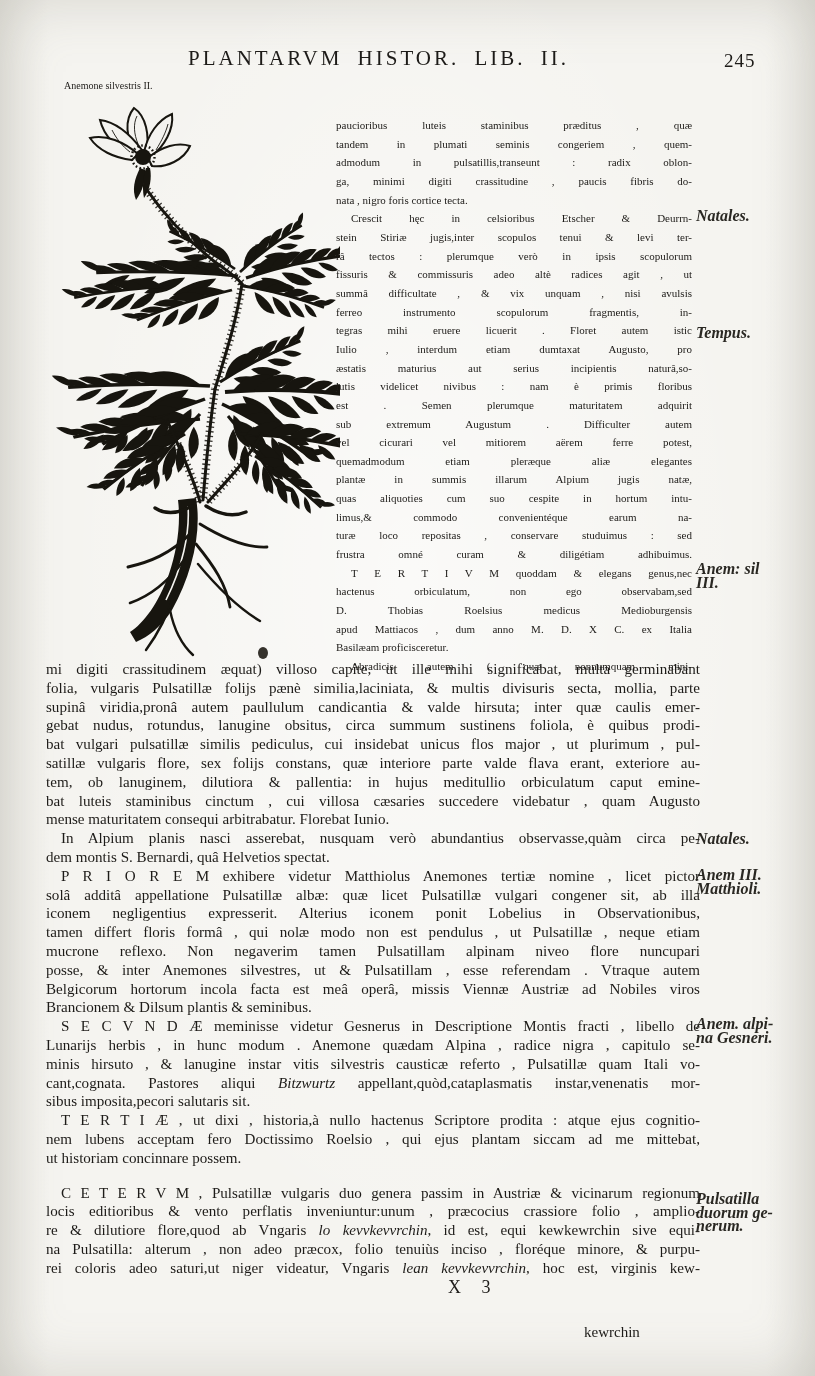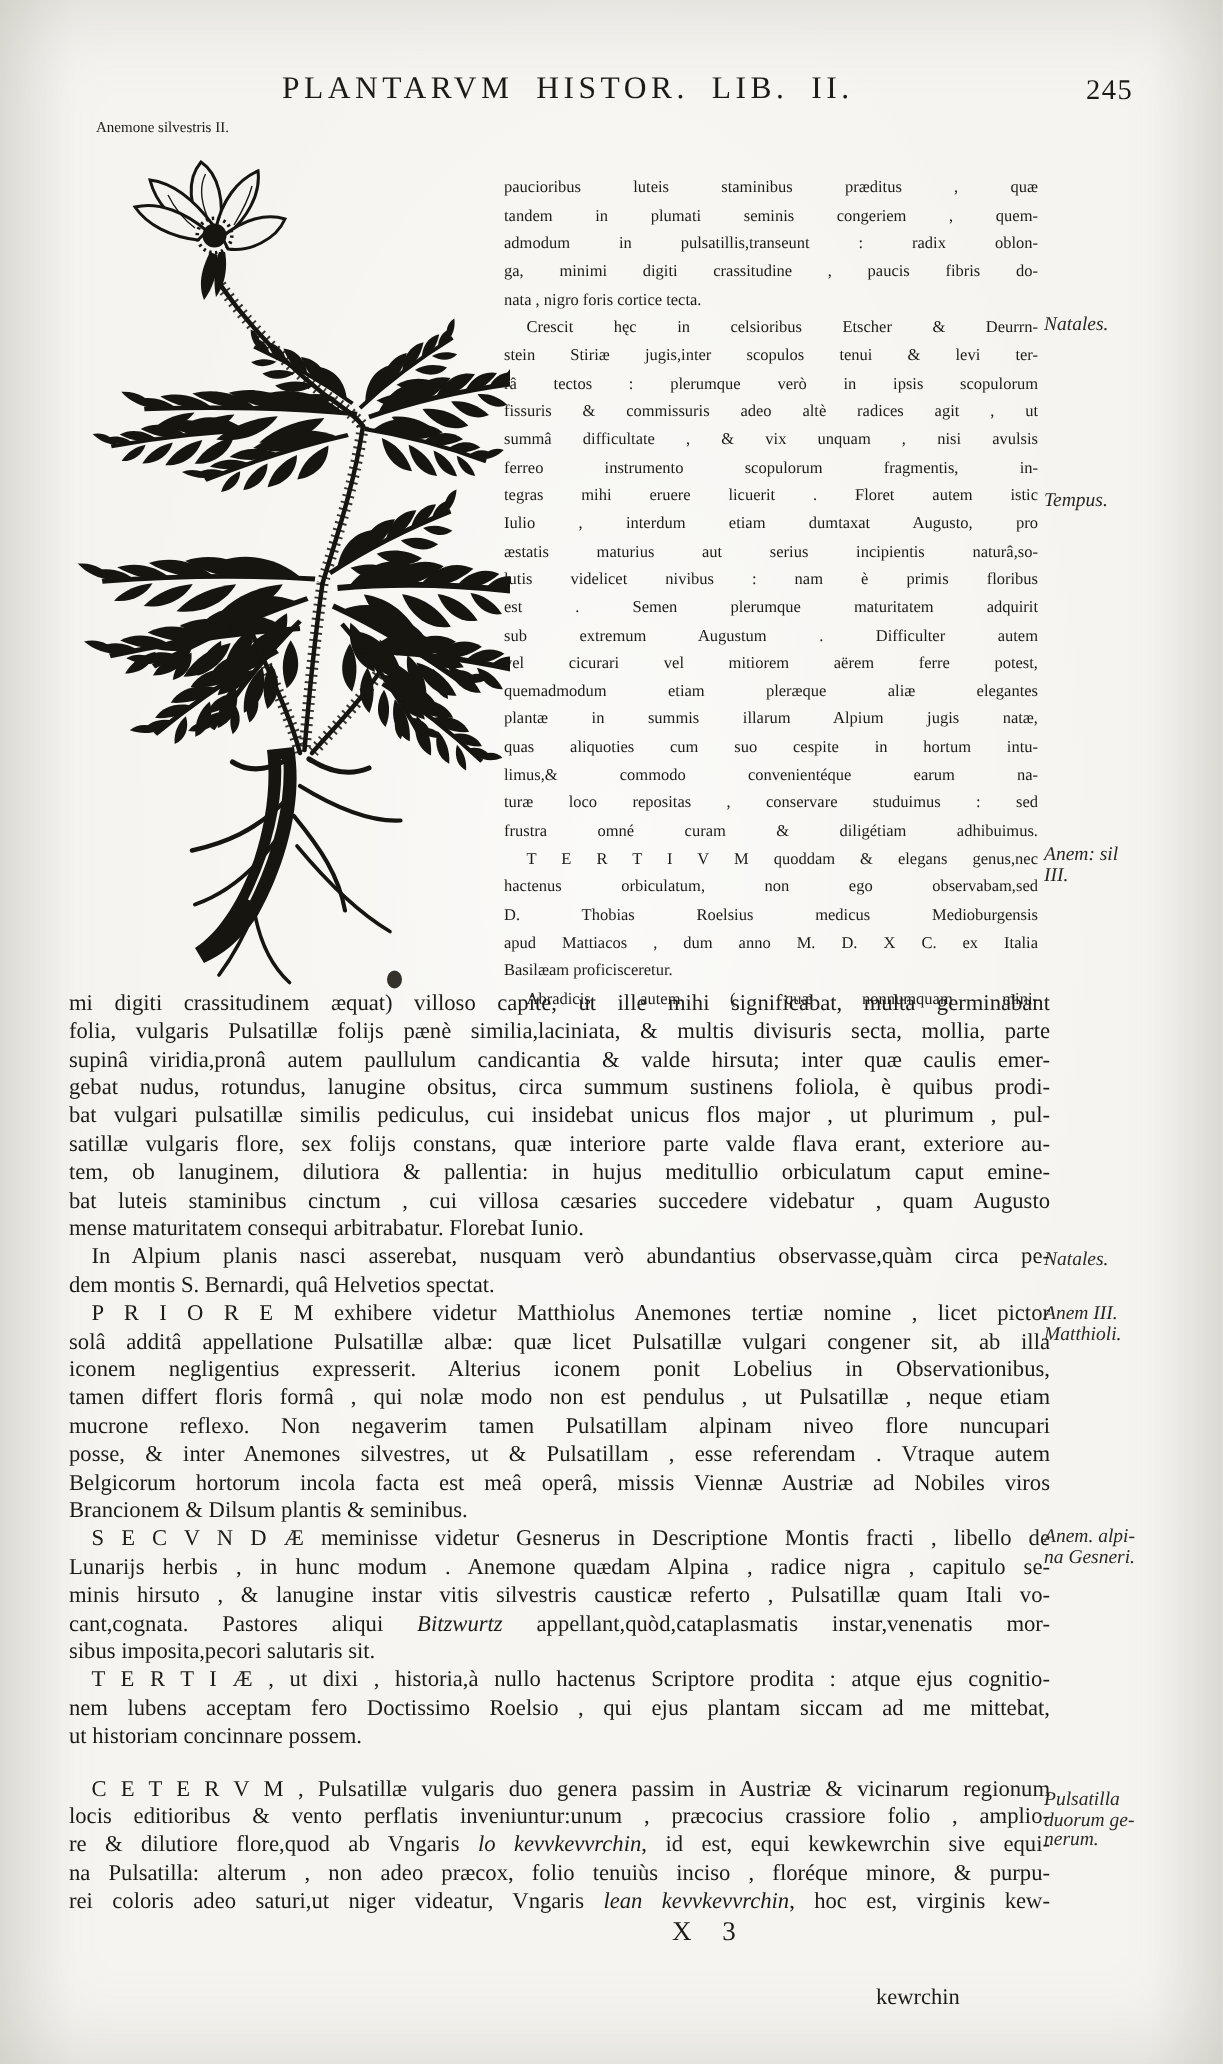--- a/index.html
+++ b/index.html
@@ -30,22 +30,22 @@
   .col{
     position:absolute;left:336px;top:116px;width:356px;
     font-size:11px;line-height:18.65px;
   }
   .full{
     position:absolute;left:46px;top:660px;width:654px;
     font-size:15.1px;line-height:18.8px;
   }
   .mnote{
     position:absolute;left:696px;width:112px;
-    font-size:13px;line-height:13.5px;font-style:italic;
-    white-space:pre-line;color:#2a2823;
+    font-size:16px;line-height:13.5px;font-style:italic;
+    white-space:pre-line;color:#2a2823;font-weight:bold;
   }
   .footer-sig{position:absolute;left:448px;top:1277px;font-size:18px;word-spacing:16px;}
   .footer-catch{position:absolute;left:584px;top:1324px;font-size:15px;}
   svg .stem{stroke:#17150f;stroke-width:3;fill:none;stroke-linecap:round;}
   svg .hair{stroke:#17150f;stroke-width:8;fill:none;stroke-dasharray:1.3 3.4;opacity:.85;}
   svg .rib{stroke:#17150f;stroke-width:2.2;fill:none;}
   svg .leaf{fill:#17150f;}
   svg .petal{stroke:#17150f;stroke-width:2;fill:#f4f3ef;}
   svg .hatch{stroke:#17150f;stroke-width:.9;fill:none;}
 </style>

